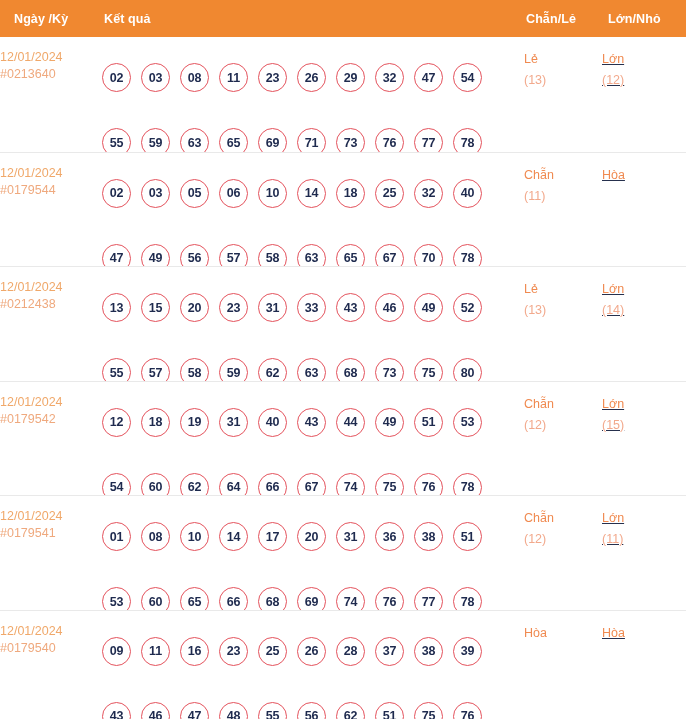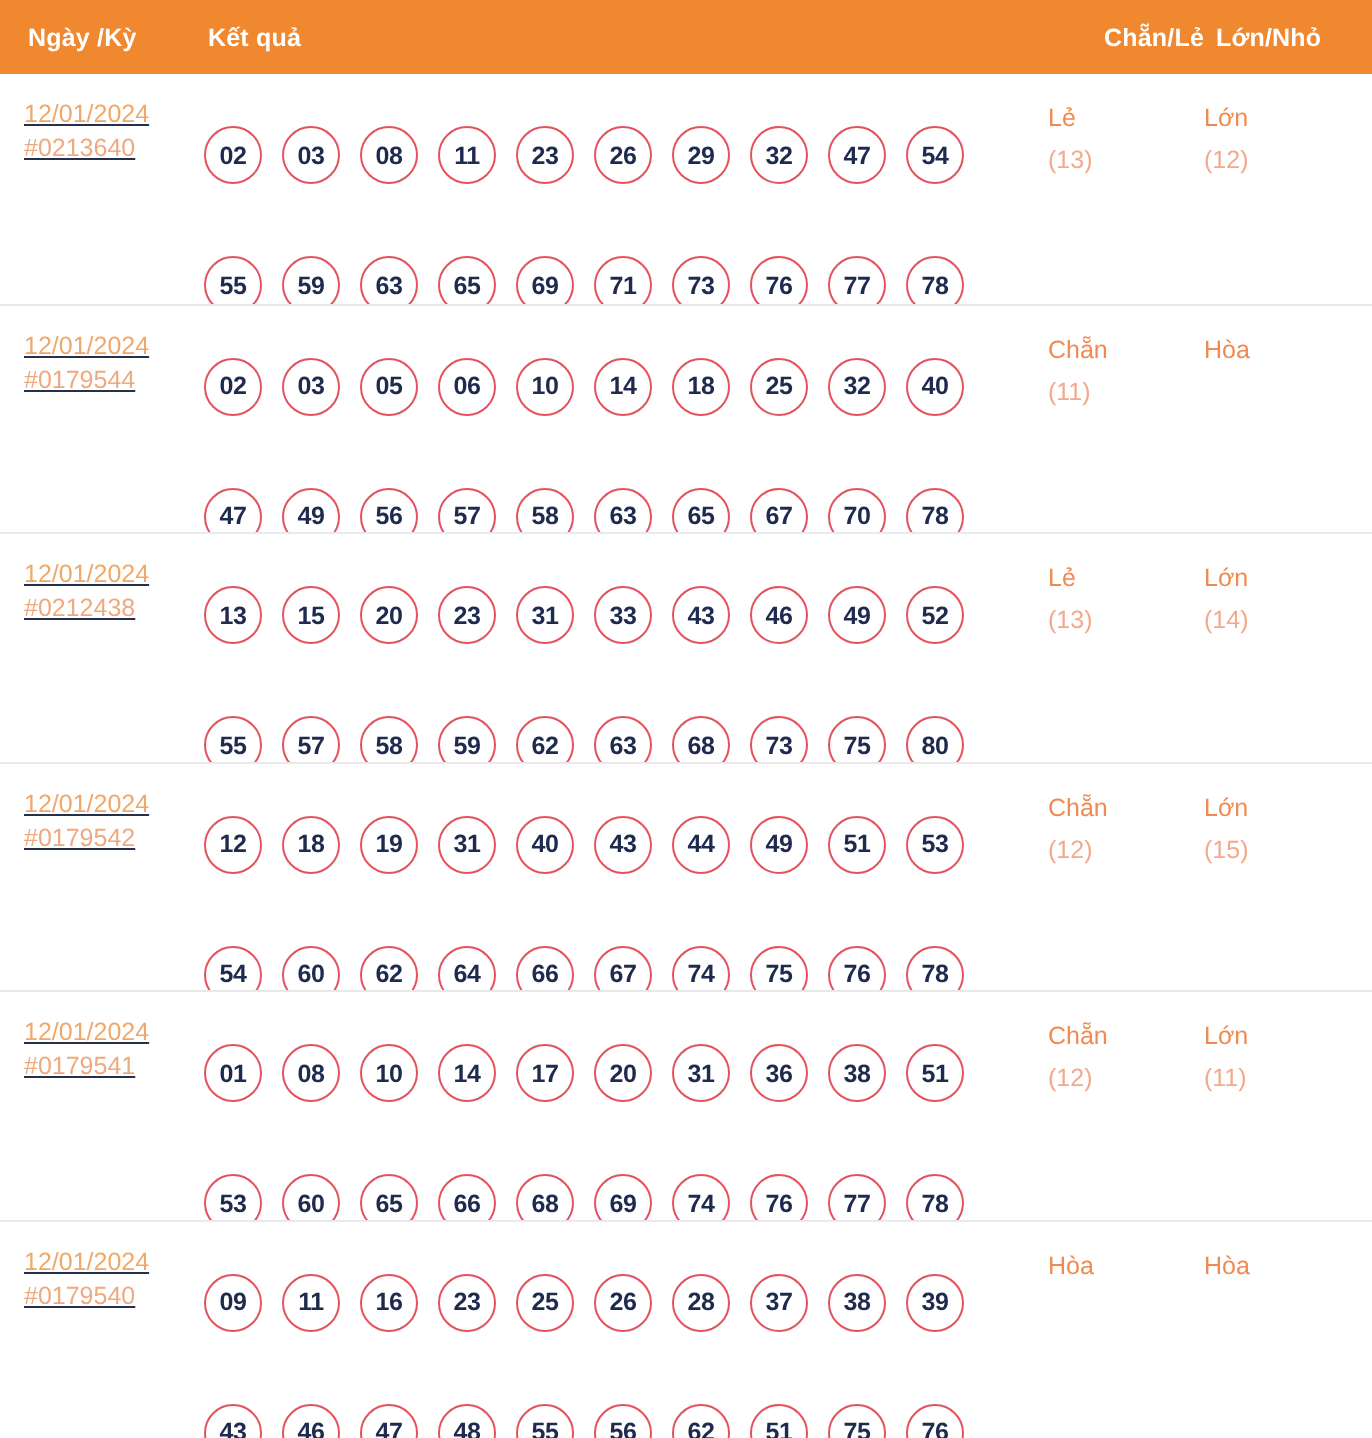--- a/index.html
+++ b/index.html
@@ -36,21 +36,21 @@
   }
   .th {
     color: #ffffff;
     font-size: 12.5px;
     font-weight: bold;
     letter-spacing: .1px;
     white-space: nowrap;
   }
   .th-date   { position: absolute; left: 14px; }
   .th-result { position: absolute; left: 104px; }
-  .th-oddeven{ position: absolute; left: 552px; }
+  .th-oddeven{ position: absolute; left: 526px; }
   .th-bigsml { position: absolute; left: 608px; }
 
   
   .table-body {
     flex: 1 1 auto;
     display: flex;
     flex-direction: column;
   }
 
   .result-row {
@@ -59,25 +59,24 @@
     border-top: 1px solid #e9e9e9;
     display: flex;
     align-items: flex-start;
     background: #fff;
   }
   .result-row:first-child { border-top: none; }
 
   
   .cell-date {
     position: absolute;
-    left: 12px;
+    left: 0;
     top: 12px;
     width: 86px;
     line-height: 17px;
-    text-decoration: underline;
   }
   .date-text, .draw-id {
     display: block;
     color: #f0a86a;
     font-size: 12.5px;
     white-space: nowrap;
   }
   .draw-id { color: #efa97e; }
 
   
@@ -112,21 +111,21 @@
 
   
   .cell-verdict {
     position: absolute;
     top: 12px;
     width: 72px;
     text-align: left;
     line-height: 21px;
   }
   .cell-oddeven { left: 524px; }
-  .cell-bigsmall { left: 602px; }
+  .cell-bigsmall { left: 602px; text-decoration: underline; }
   .verdict-label {
     display: block;
     color: #f08a50;
     font-size: 12.5px;
   }
   .verdict-count {
     display: block;
     color: #f2a98c;
     font-size: 12.5px;
   }

